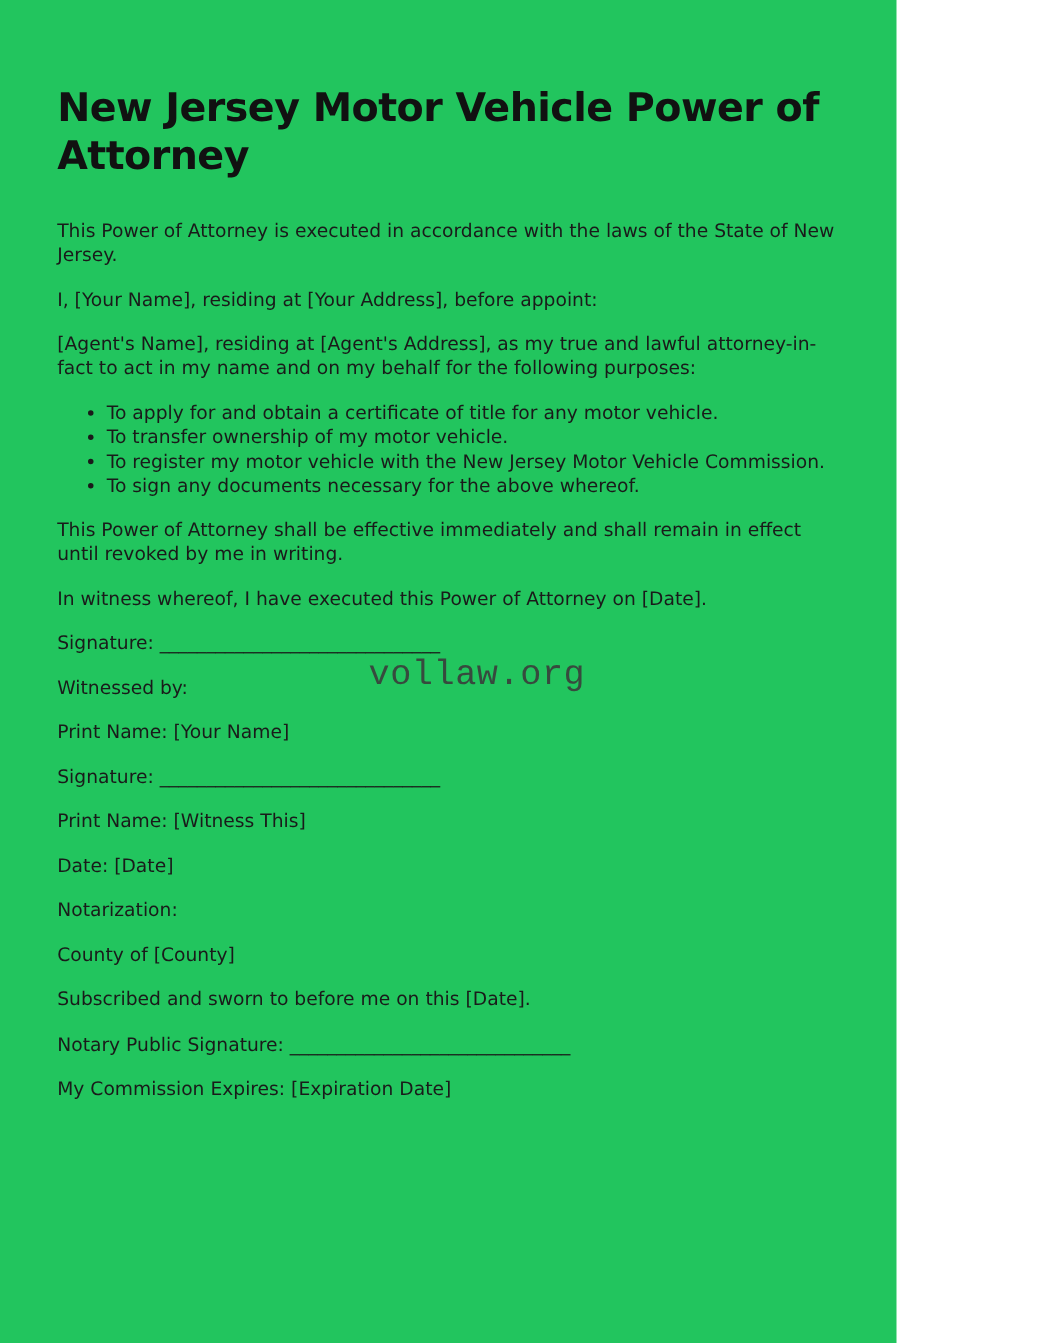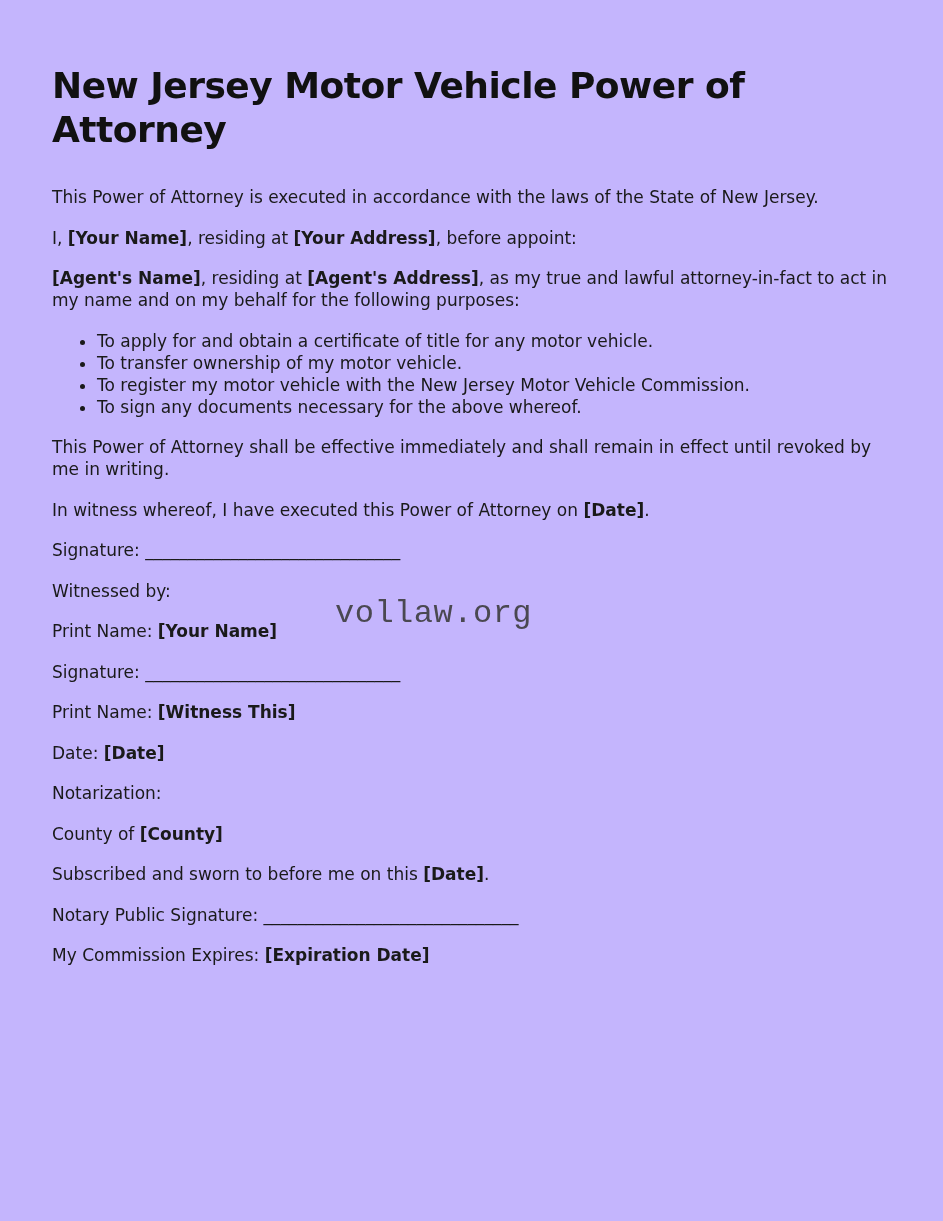--- a/index.html
+++ b/index.html
@@ -8,24 +8,24 @@
     background: #ffffff;
   }
   body {
     width: 943px;
     font-family: "DejaVu Sans", "Liberation Sans", sans-serif;
     color: #1a1a1a;
   }
   .page {
     position: relative;
     box-sizing: border-box;
-    width: 943px;
+    width: 815px;
     min-height: 1221px;
-    padding: 4px 55px 60px 52px;
-    background: #c4b5fd;
+    padding: 17px 55px 60px 52px;
+    background: #22c55e;
     overflow: hidden;
   }
   h1.doc-title {
     font-size: 36px;
     line-height: 44px;
     font-weight: bold;
     letter-spacing: -0.5px;
     margin: 60px 0 34px 0;
     color: #111111;
   }
@@ -35,21 +35,21 @@
     margin: 18.5px 0;
   }
   ul.doc-list {
     margin: 13px 0;
     padding-left: 45px;
   }
   ul.doc-list li {
     font-size: 17px;
     line-height: 22px;
   }
-  strong { font-weight: bold; }
+  strong { font-weight: normal; }
   .watermark {
     position: absolute;
     left: 335px;
     top: 591px;
     font-family: "Liberation Mono", "DejaVu Sans Mono", monospace;
     font-size: 32px;
     line-height: 46px;
     letter-spacing: 0.5px;
     color: #3a3a3a;
     opacity: 0.88;

